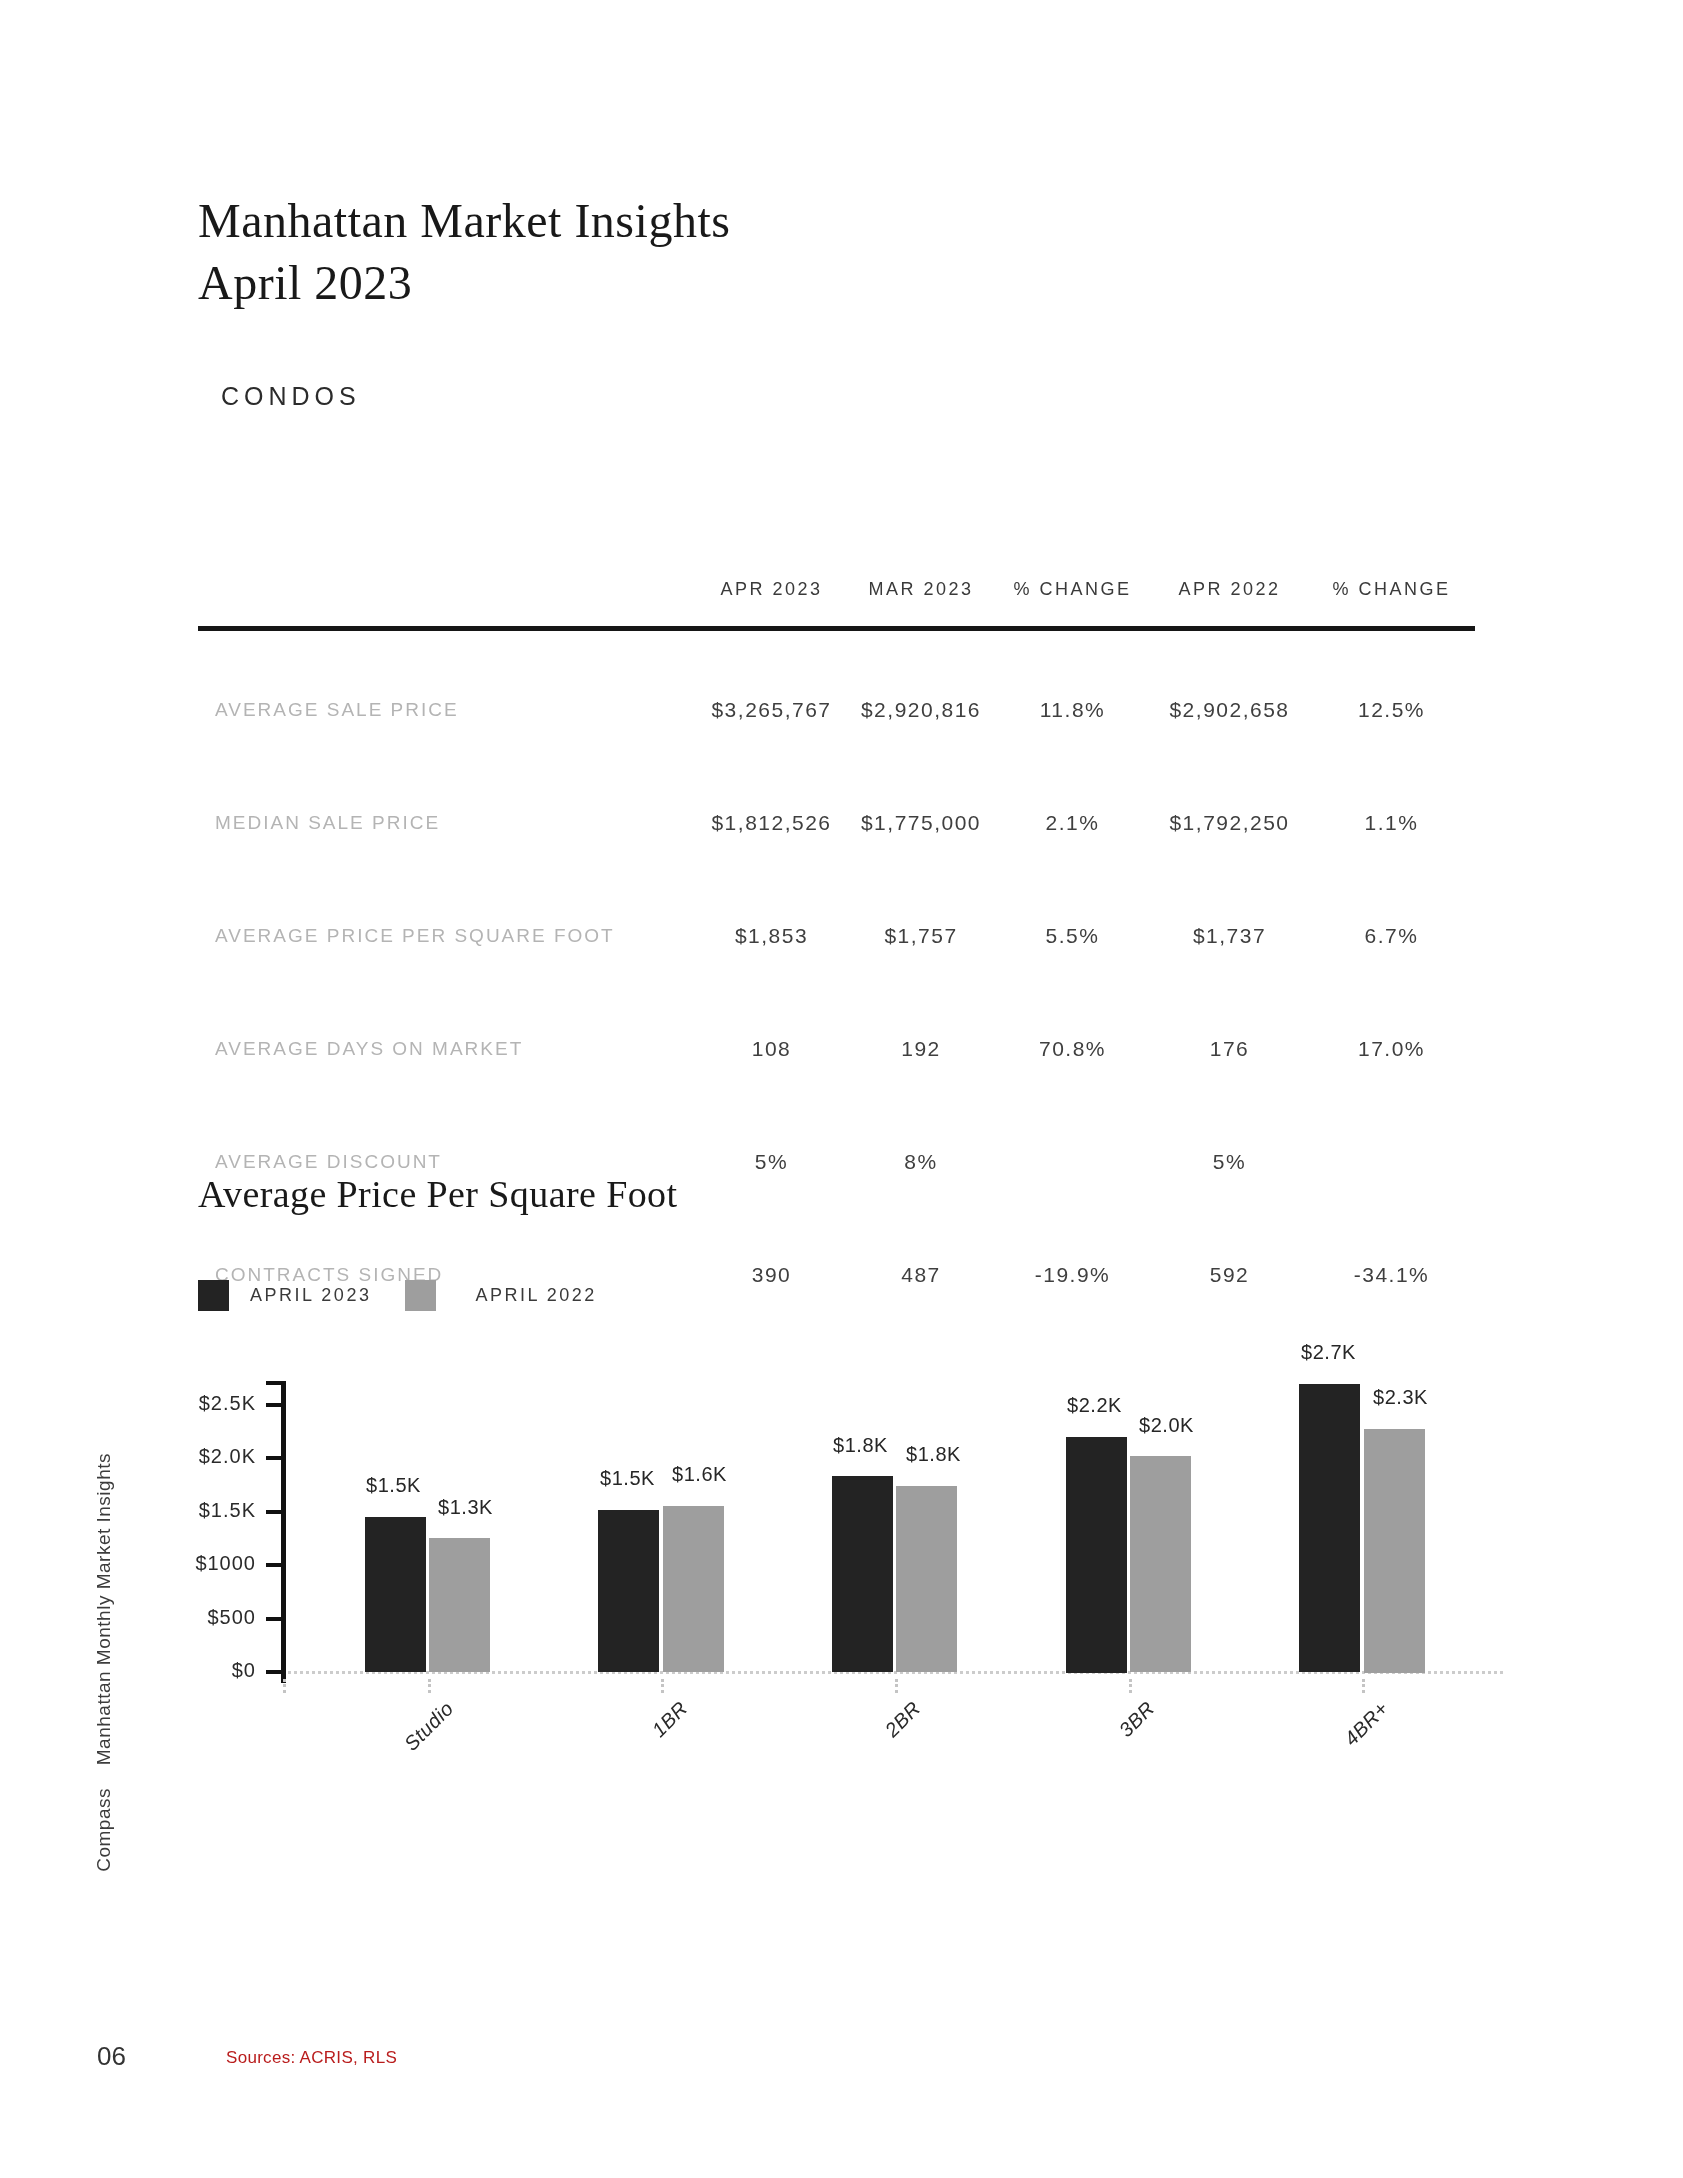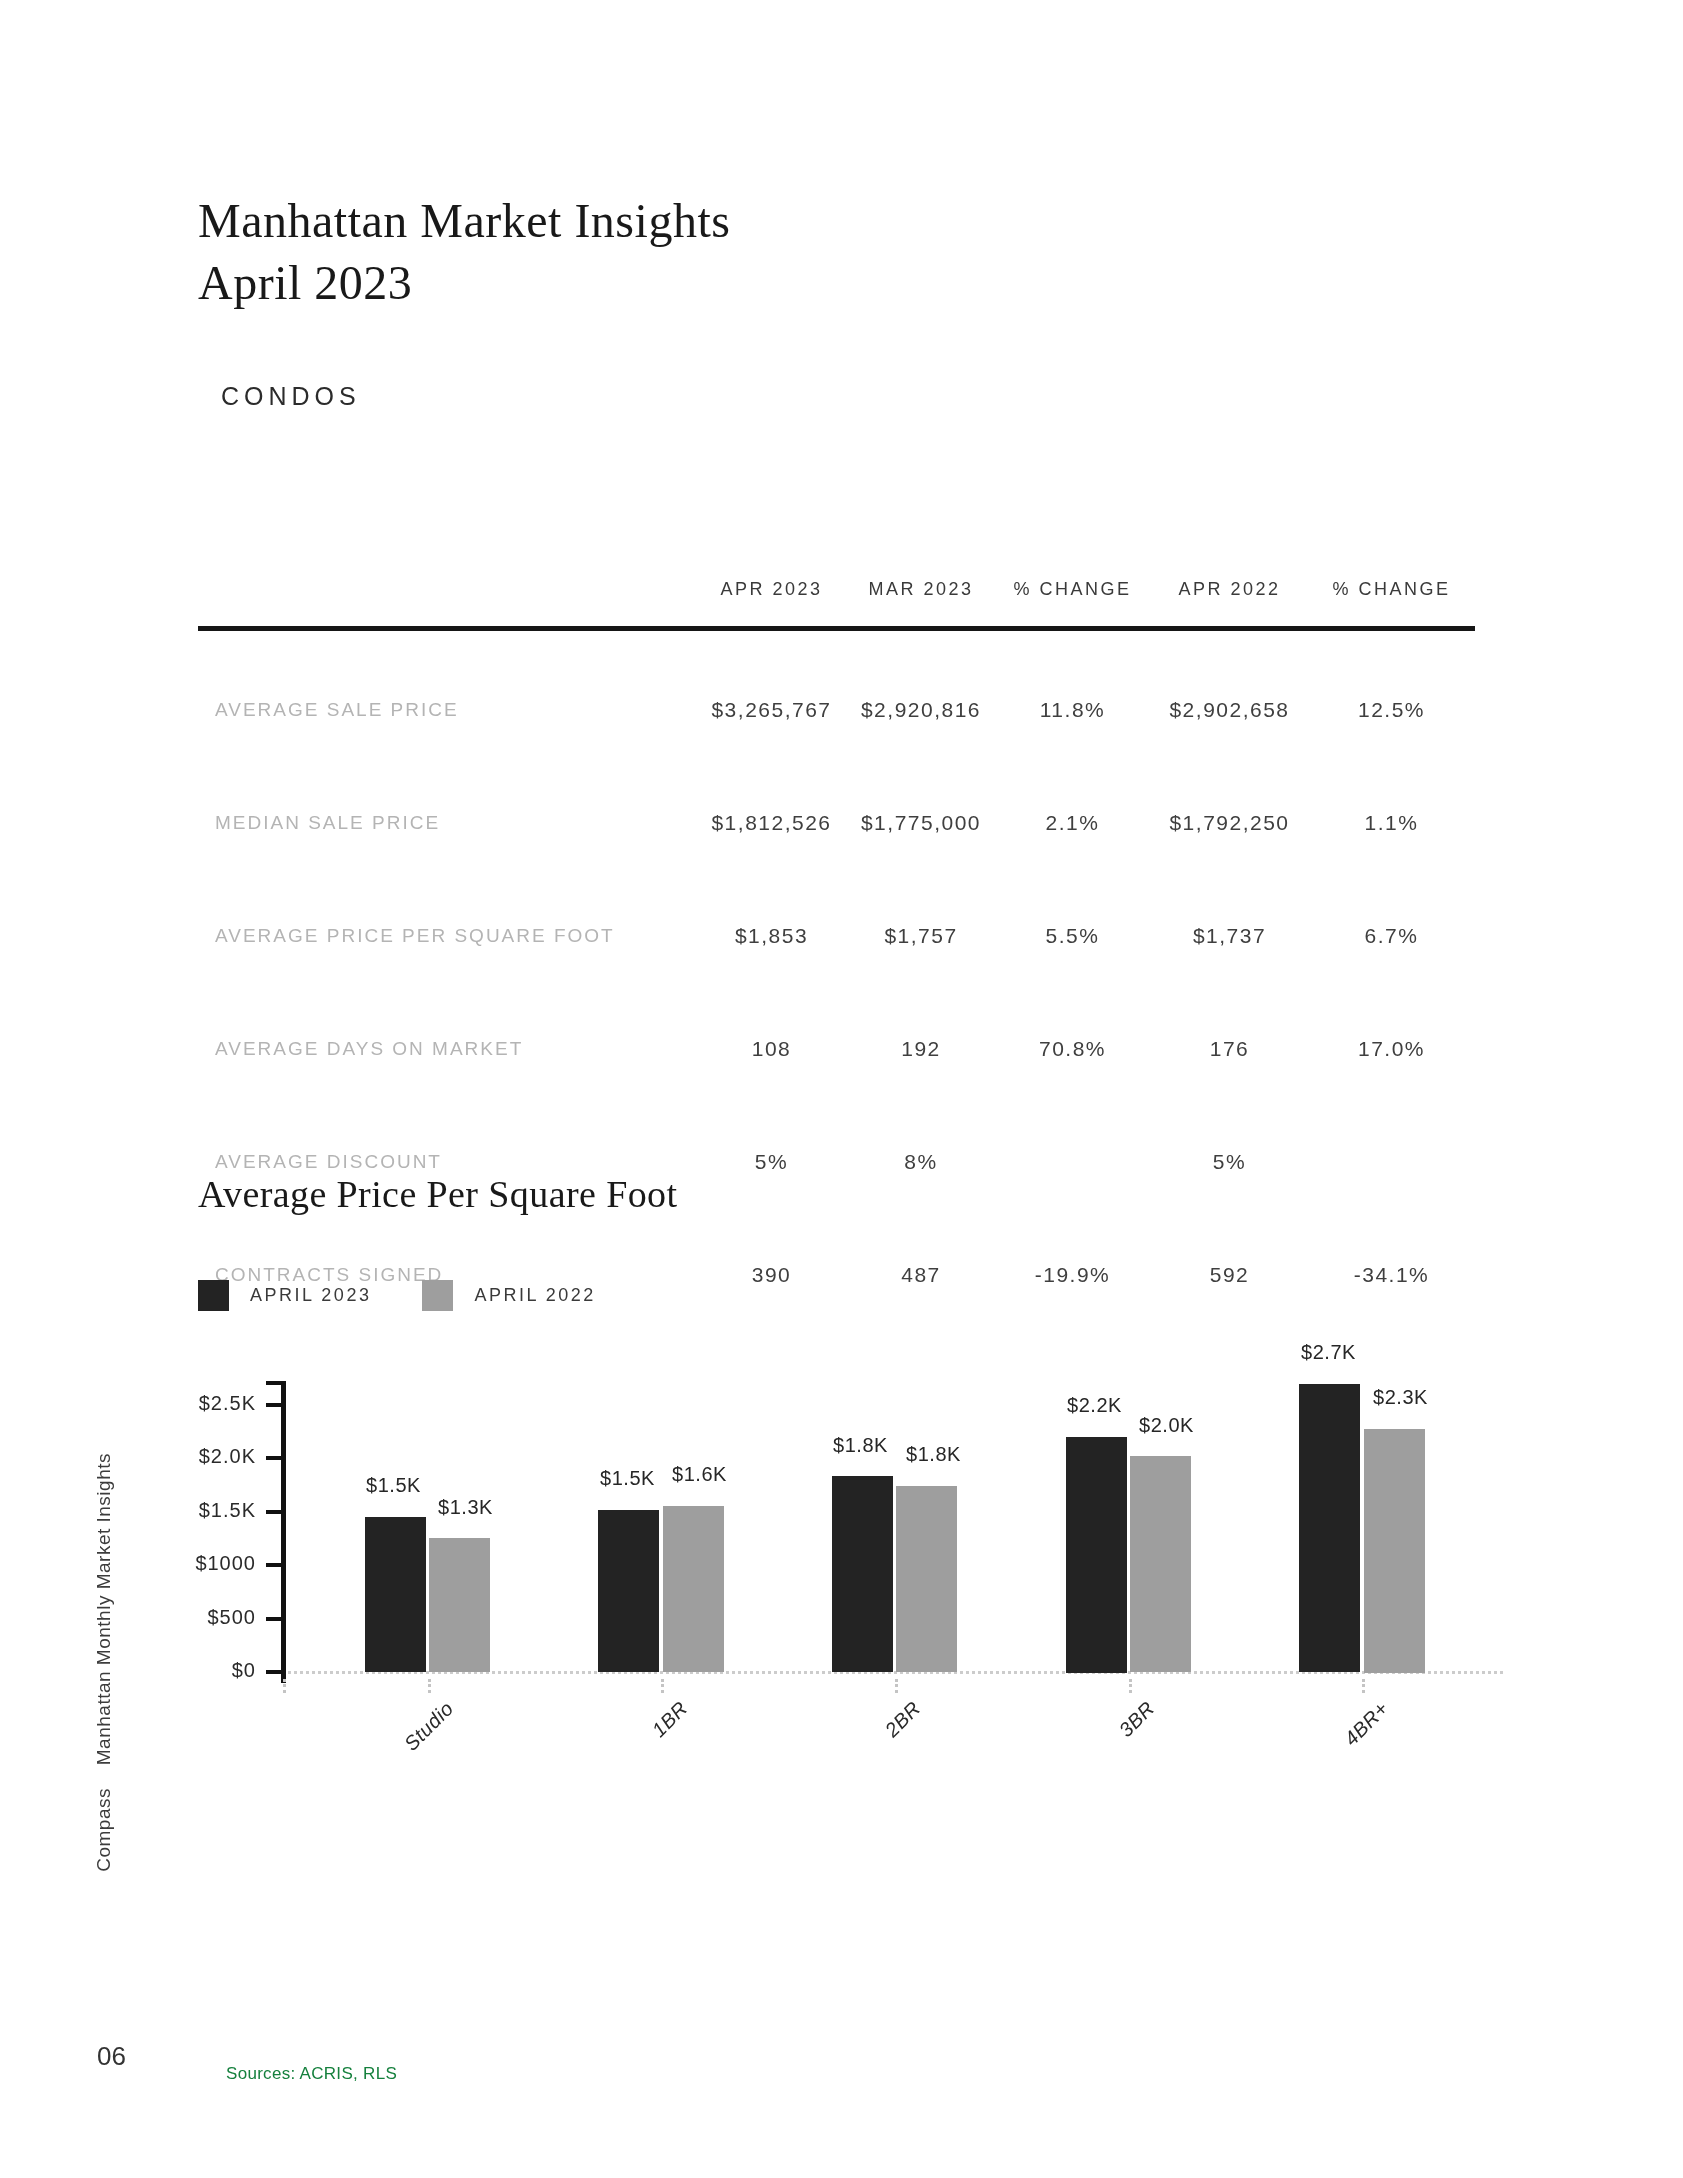--- a/index.html
+++ b/index.html
@@ -22,21 +22,21 @@
   .t-row{height:69px;}
   .t-row .label{font-size:19px;letter-spacing:2px;color:#b4b4b4;padding-left:17px;white-space:nowrap;}
   .t-row .val{font-size:21px;letter-spacing:1.5px;color:#3f3f3f;text-align:center;white-space:nowrap;}
 
   
   .chart-title{position:absolute;left:198px;top:1172px;
                font-family:"Liberation Serif","DejaVu Serif",serif;
                font-size:38px;color:#191919;letter-spacing:0.4px;}
   .legend{position:absolute;left:198px;top:1280px;display:flex;align-items:center;}
   .legend-item{display:flex;align-items:center;}
-  .legend-item + .legend-item{margin-left:51px;}
+  .legend-item + .legend-item{margin-left:34px;gap:18px;}
   .legend-swatch{width:31px;height:31px;display:inline-block;}
   .legend-label{margin-left:21px;font-size:18px;letter-spacing:2.5px;color:#3a3a3a;}
 
   #chart-area{position:absolute;left:0;top:0;width:1683px;height:2178px;}
   .axis-line{position:absolute;background:#111111;}
   .y-tick{position:absolute;background:#111111;}
   .y-tick-label{position:absolute;width:89px;text-align:right;font-size:20px;
                 letter-spacing:1px;color:#2a2a2a;}
   .baseline-dotted{position:absolute;border-top:3px dotted #cccccc;}
   .x-subtick{position:absolute;border-left:3px dotted #c4c4c4;}
@@ -46,21 +46,21 @@
   .x-cat-label{position:absolute;width:149px;text-align:right;font-size:20px;
                font-style:italic;letter-spacing:0.5px;color:#2a2a2a;
                transform:rotate(-45deg);transform-origin:100% 0;white-space:nowrap;}
 
   
   .v-text{position:absolute;writing-mode:vertical-rl;transform:rotate(180deg);
           font-size:19px;color:#3c3c3c;letter-spacing:0.5px;white-space:nowrap;}
   .series-title-v{left:93px;top:1453px;}
   .brand-v{left:93px;top:1788px;}
   .page-number{position:absolute;left:97px;top:2041px;font-size:26px;color:#333333;}
-  .sources{position:absolute;left:226px;top:2048px;font-size:17px;letter-spacing:0.3px;color:#15803d;margin-top:16px;}
+  .sources{position:absolute;left:226px;top:2048px;font-size:17px;letter-spacing:0.3px;color:#b91c1c;}
 </style>
 </head>
 <body>
 
 <div class="page">
 
   <div class="doc-title">
     <div>Manhattan Market Insights</div>
     <div>April 2023</div>
   </div>

